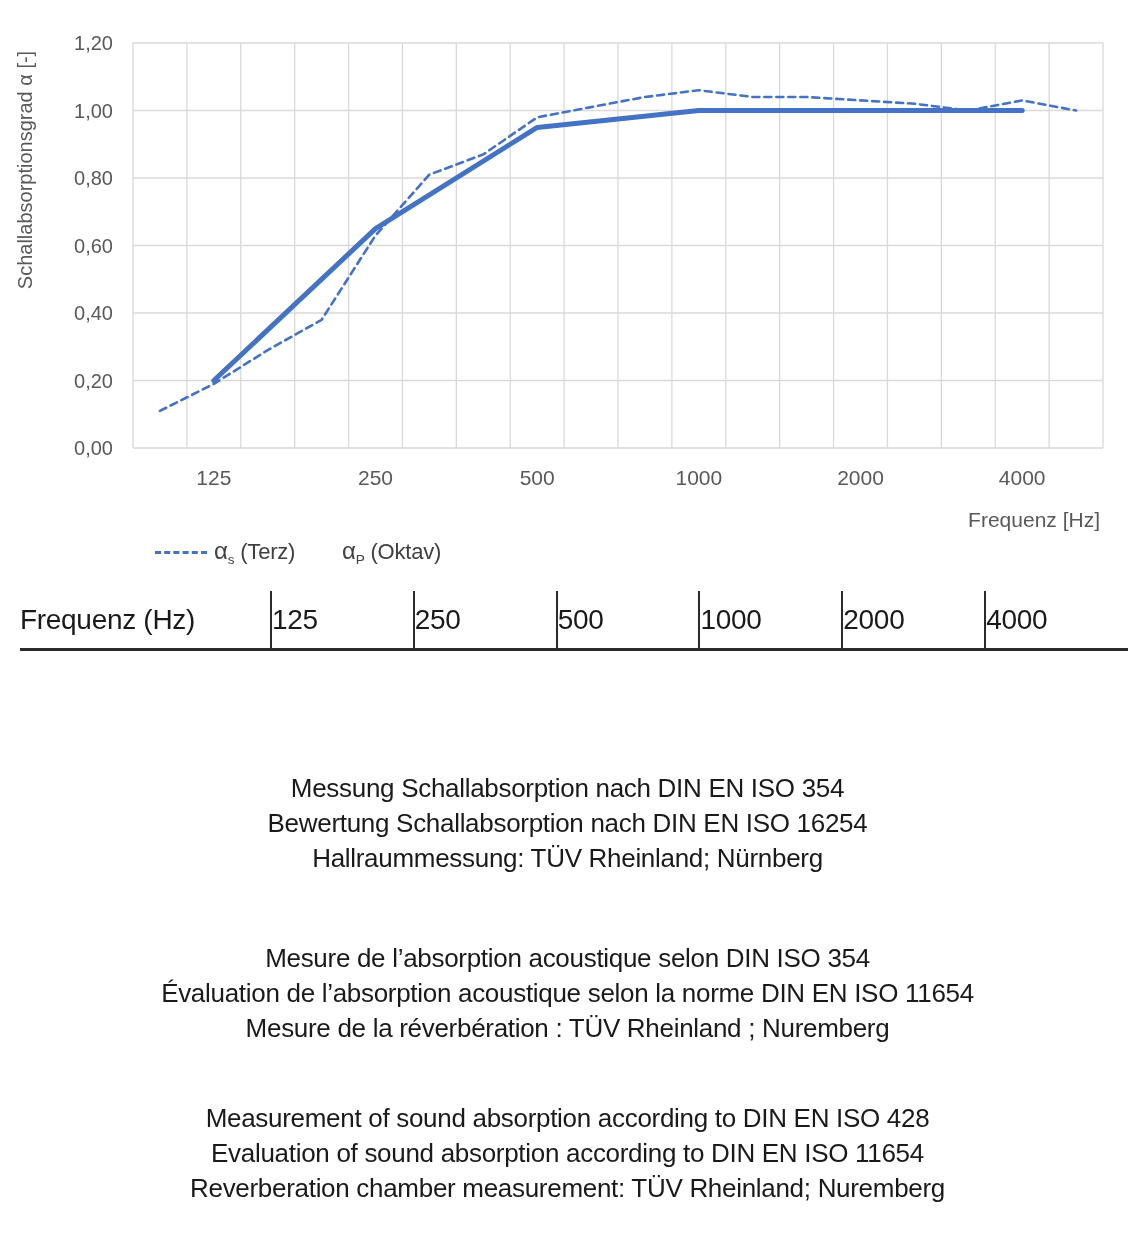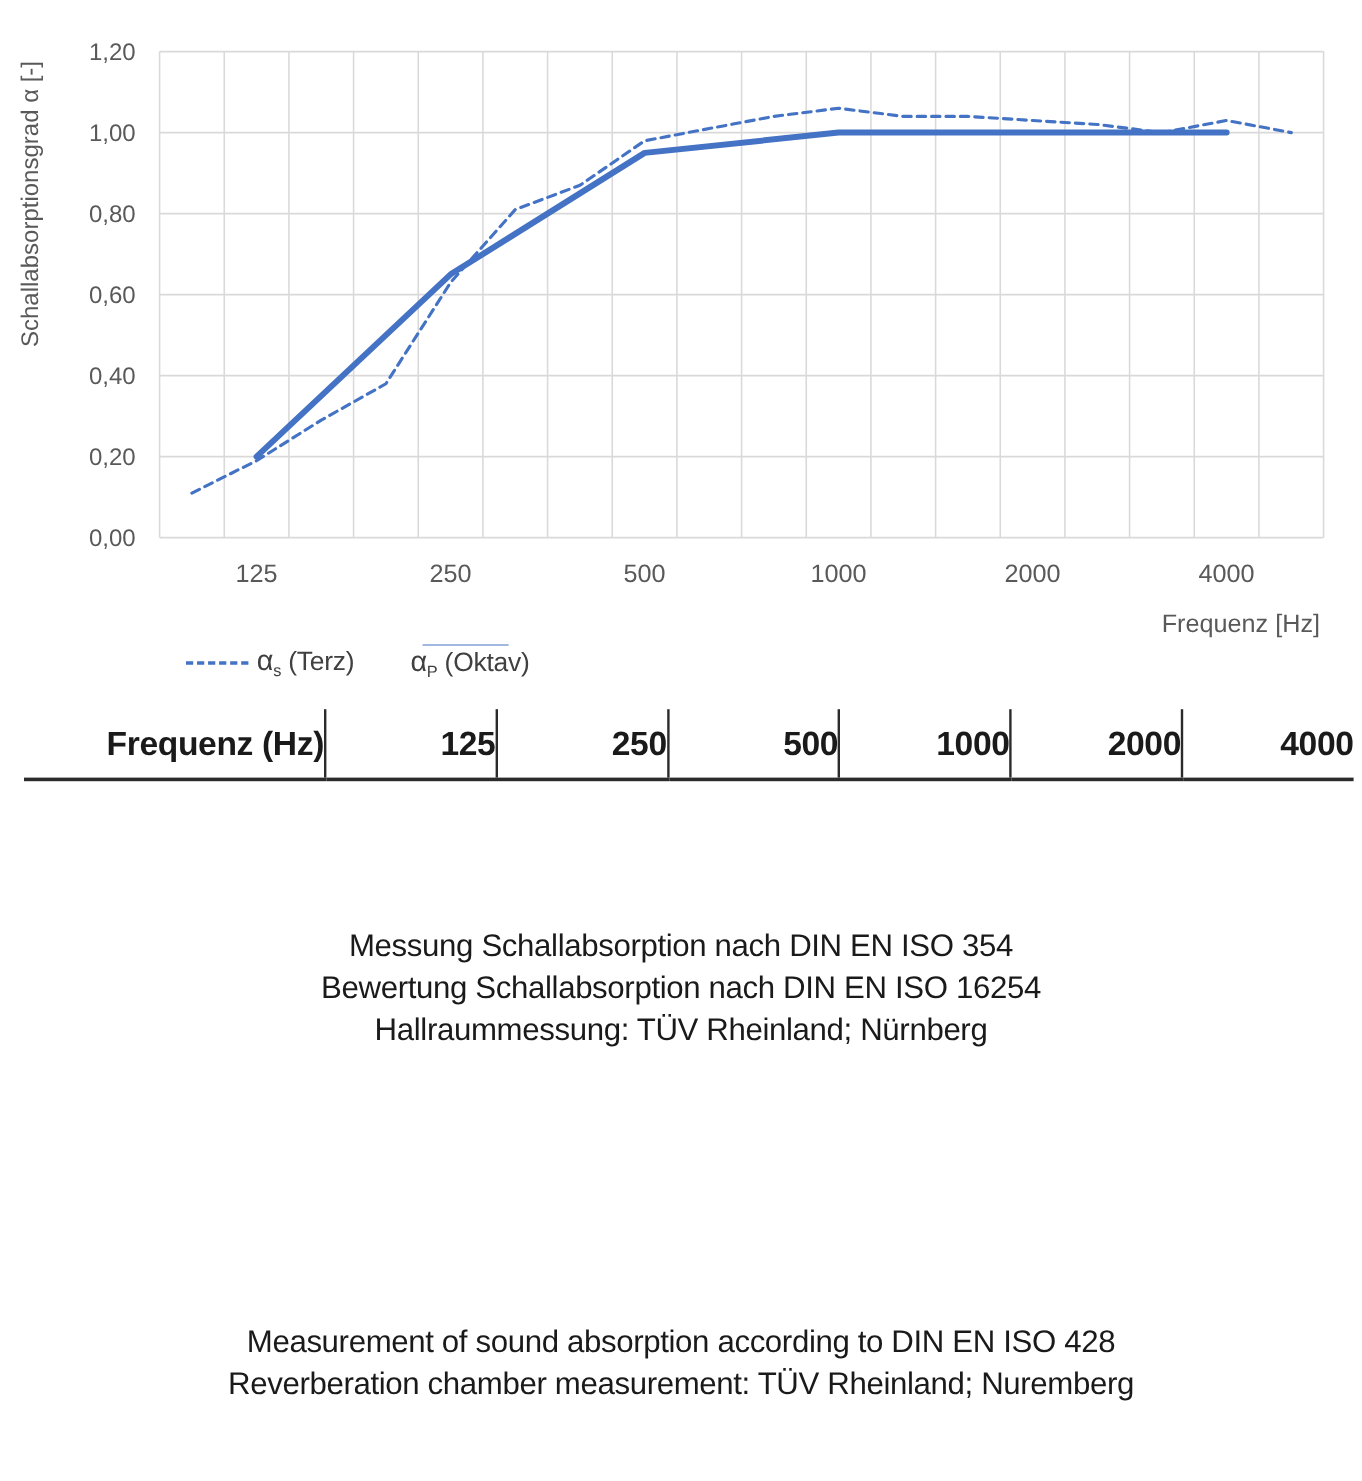--- a/index.html
+++ b/index.html
@@ -20,22 +20,22 @@
   .legend-item sub{font-size:0.62em;}
   .dash-sample{display:inline-block;width:52px;height:0;border-top:3px dashed #4472C4;}
   .solid-sample{display:inline-block;width:72px;height:5px;background:#4472C4;border-radius:2px;}
   
   .freq-table{
     position:absolute;left:20px;top:591px;width:1108px;
     border-collapse:collapse;table-layout:fixed;
     font-size:28px;letter-spacing:-0.3px;color:#1a1a1a;
   }
   .freq-table td{
-    text-align:right;vertical-align:middle;
-    height:54px;padding:0;font-weight:bold;
+    text-align:left;vertical-align:middle;
+    height:54px;padding:0;
   }
   .freq-table tr.hdr td{border-bottom:3px solid #2b2b2b;height:57px;}
   .freq-table td.div{border-right:2px solid #2b2b2b;}
   .freq-table sub{font-size:0.68em;}
   
   .notes{
     position:absolute;right:20px;width:1095px;
     text-align:center;font-size:26px;line-height:35px;
     letter-spacing:-0.3px;color:#1a1a1a;
   }
@@ -126,18 +126,24 @@
       <td>4000</td>
     </tr>
   </tbody>
     </table>
 
   <div class="notes notes-de">
     <div>Messung Schallabsorption nach DIN EN ISO 354</div>
     <div>Bewertung Schallabsorption nach DIN EN ISO 16254</div>
     <div>Hallraummessung: TÜV Rheinland; Nürnberg</div>
   </div>
+  <div class="notes notes-fr">
+    <div>Mesure de l’absorption acoustique selon DIN ISO 354</div>
+    <div>Évaluation de l’absorption acoustique selon la norme DIN EN ISO 11654</div>
+    <div>Mesure de la réverbération : TÜV Rheinland ; Nuremberg</div>
+  </div>
   <div class="notes notes-en">
     <div>Measurement of sound absorption according to DIN EN ISO 428</div>
+    <div>Evaluation of sound absorption according to DIN EN ISO 11654</div>
     <div>Reverberation chamber measurement: TÜV Rheinland; Nuremberg</div>
   </div>
 
 </div>
 
 </body></html>

